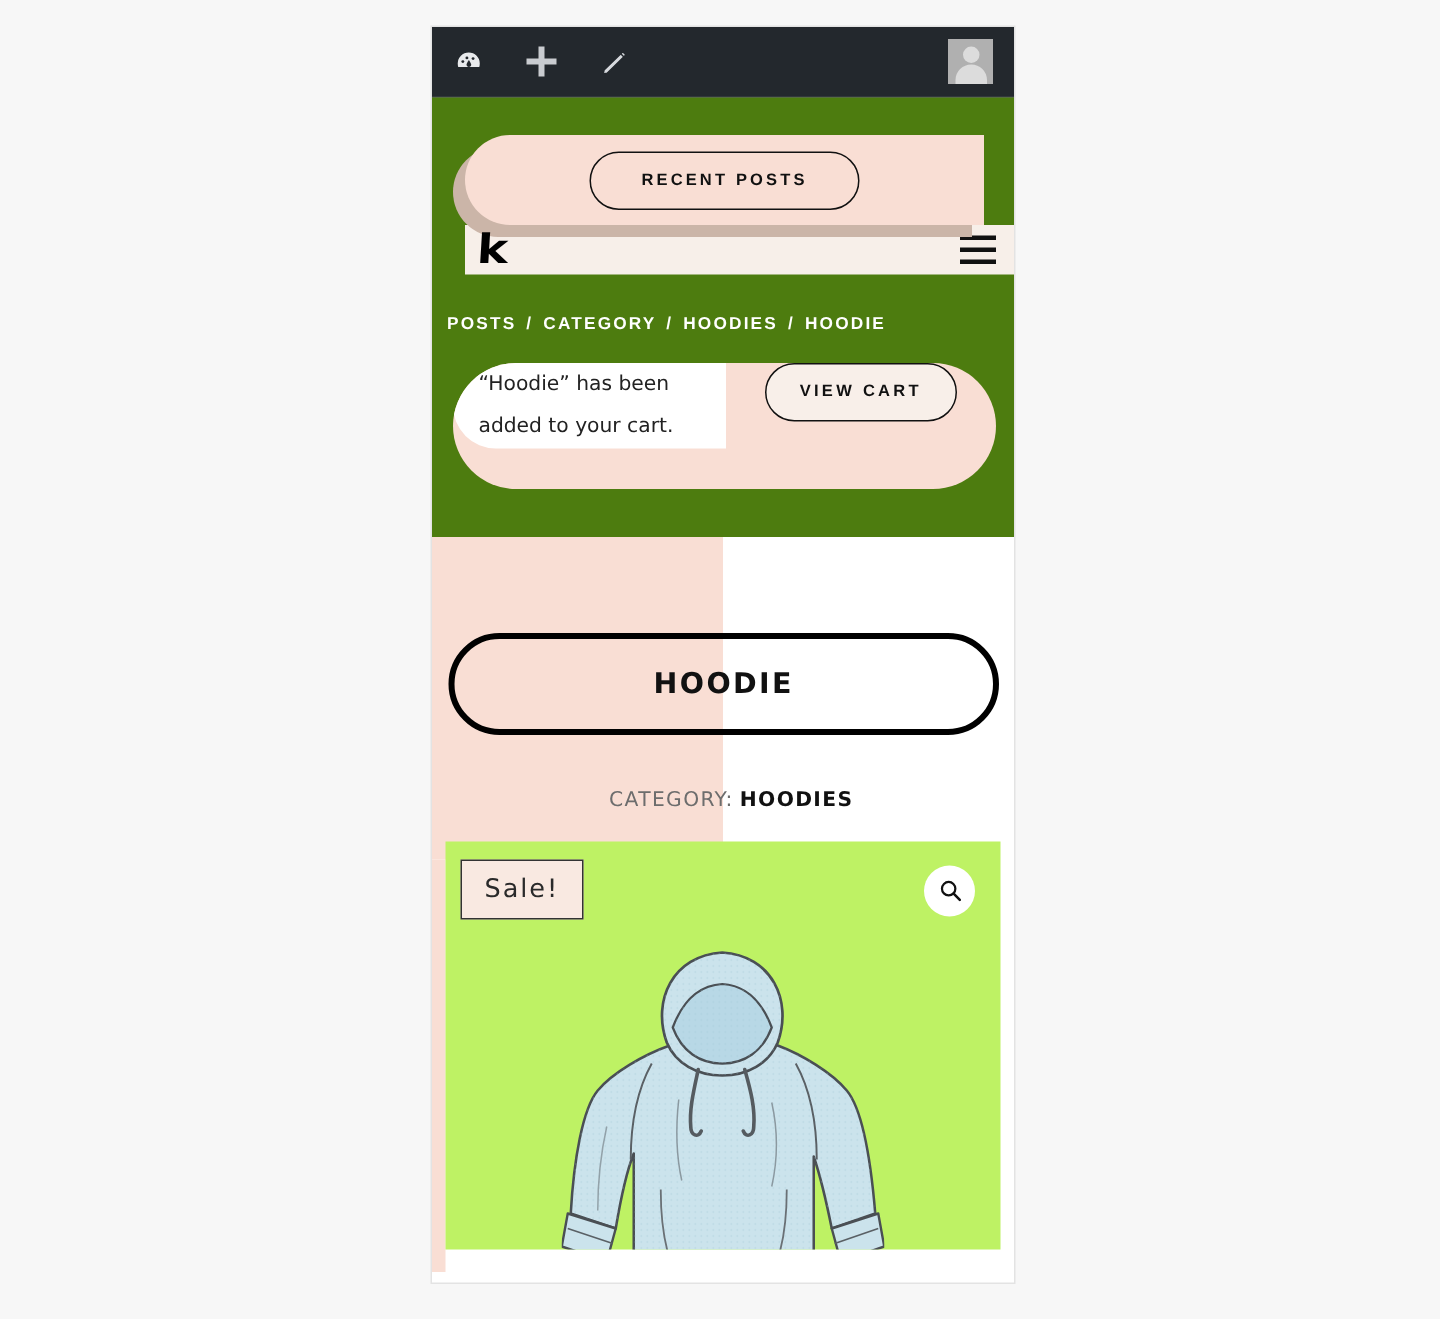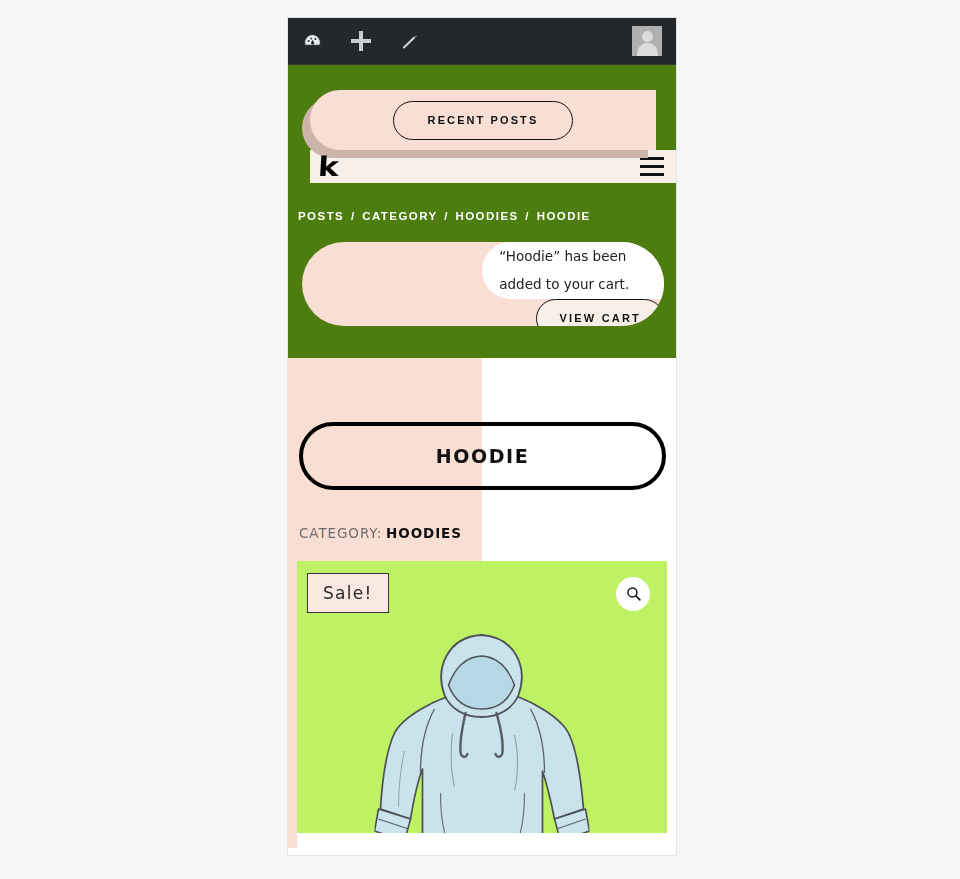--- a/index.html
+++ b/index.html
@@ -171,24 +171,23 @@
   #breadcrumb .crumb.current { cursor: default; }
   #breadcrumb .sep { color: #ffffff; padding: 0 2px; }
 
   
   #cart-notice {
     margin: 20px 12px 0 14px;
     height: 84px;
     background: #f9ded4;
     border-radius: 42px;
     display: flex;
-    align-items: flex-end;
+    align-items: flex-start;
     overflow: hidden;
     position: relative;
-    flex-direction: column;
   }
   #cart-notice-msg-wrap {
     width: 50.2%;
     background: #ffffff;
     display: flex;
     align-items: center;
     padding-left: 17px;
     box-sizing: border-box;
     border-radius: 42px 0 0 42px;
   }
@@ -265,20 +264,21 @@
     box-sizing: border-box;
   }
   #category-line {
     position: relative;
     padding-left: 11px;
     margin-top: 35px;
     font-family: "DejaVu Sans", sans-serif;
     font-size: 13.5px;
     letter-spacing: 0.9px;
     color: #6d6d6d;
+    text-align: center;
   }
   #category-line .cat-value {
     color: #111;
     font-weight: bold;
     margin-left: 4px;
     cursor: pointer;
   }
 
   
   #product-gallery {

